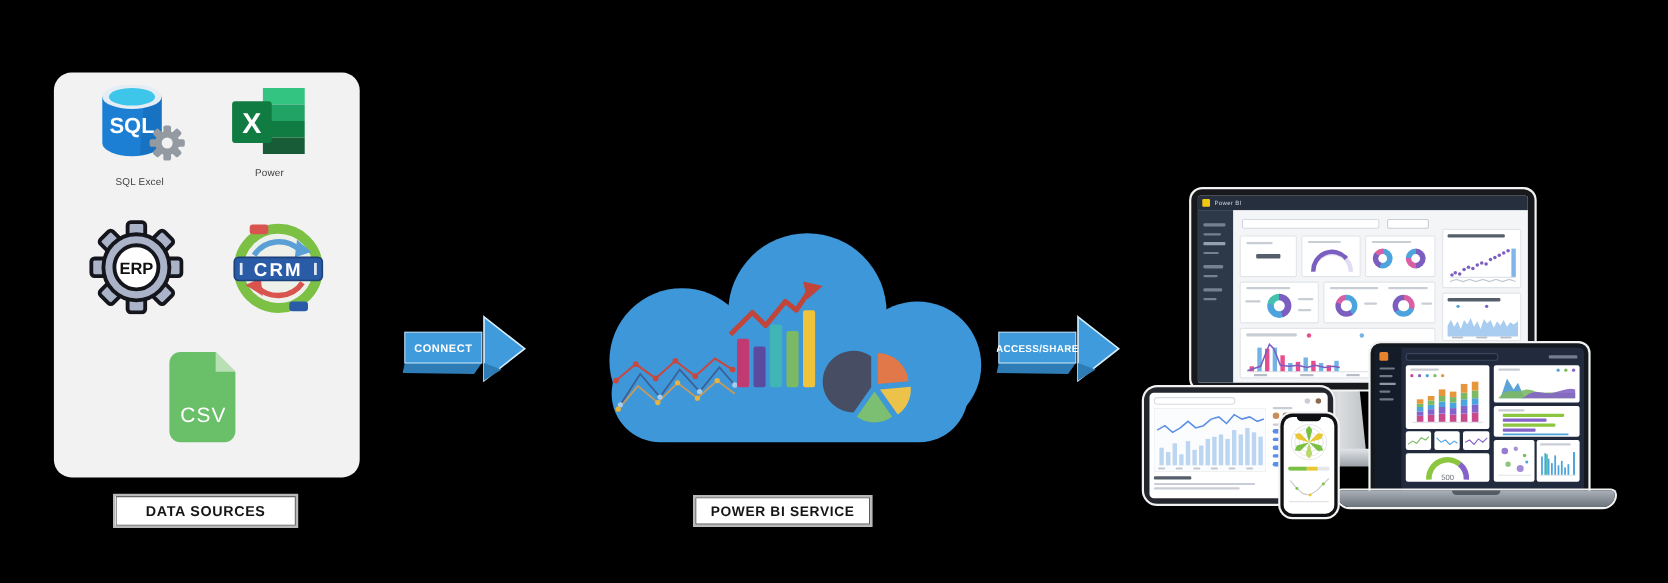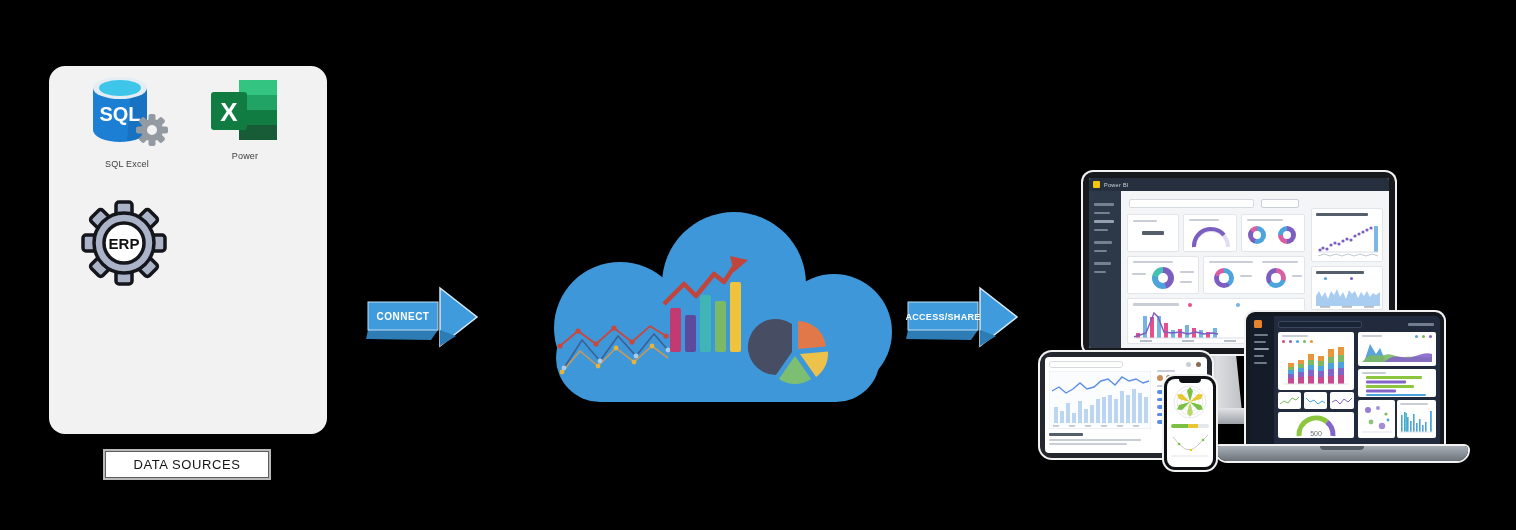--- a/index.html
+++ b/index.html
@@ -9,21 +9,21 @@
   .abs{position:absolute;}
 
   
   .sources-panel{left:49px;top:66px;width:278px;height:368px;background:#f2f2f3;border-radius:16px;}
   .src-item{position:absolute;text-align:center;}
   .src-caption{font-size:9px;color:#3c3c3c;margin-top:1px;letter-spacing:.2px;}
 
   
   .plate{background:#fff;border:2px solid #b9b9b9;box-shadow:inset 0 0 0 1px #5d5d5d;
          display:flex;align-items:center;justify-content:center;
-         font-weight:normal;color:#141414;letter-spacing:.6px;}
+         font-weight:bold;color:#141414;letter-spacing:.6px;}
   .plate-sources{left:103px;top:449px;width:168px;height:31px;font-size:13px;}
   .plate-cloud{left:630px;top:450px;width:163px;height:29px;font-size:12.5px;}
 
   
   .stand-neck{left:1196px;top:350px;width:46px;height:62px;z-index:1;
     background:linear-gradient(90deg,#9ea3a9,#dcdee1 45%,#bfc2c6);
     clip-path:polygon(14% 0,86% 0,100% 100%,0 100%);}
   .stand-foot{left:1150px;top:408px;width:140px;height:16px;z-index:1;border-radius:8px;
     background:linear-gradient(#e2e4e7,#9aa0a6);}
   .monitor{left:1083px;top:172px;width:312px;height:182px;z-index:2;background:#17191d;
@@ -117,21 +117,44 @@
             <rect x="-8" y="-41" width="16" height="16" rx="3" transform="rotate(270)"></rect>
             <rect x="-8" y="-41" width="16" height="16" rx="3" transform="rotate(315)"></rect>
             <circle cx="0" cy="0" r="30"></circle>
           </g>
           <circle cx="0" cy="0" r="20" fill="#ffffff" stroke="#15151c" stroke-width="3.5"></circle>
           <text x="0" y="6" text-anchor="middle" font-size="15" font-weight="bold" fill="#111111" font-family="Liberation Sans, sans-serif">ERP</text>
         </g>
       </svg>
     </div>
 
-
+    <div class="src-item" style="left:161px;top:135px;width:86px;">
+      <svg width="86" height="86" viewBox="0 0 86 86">
+        <circle cx="43" cy="43" r="36" fill="none" stroke="#7cc144" stroke-width="9"></circle>
+        <circle cx="43" cy="43" r="31" fill="#eef1ea"></circle>
+        <path d="M21,31 A27,27 0 0 1 62,26" fill="none" stroke="#5a9fd6" stroke-width="5"></path>
+        <polygon points="60,17 73,28 58,33" fill="#5a9fd6"></polygon>
+        <path d="M65,56 A27,27 0 0 1 24,60" fill="none" stroke="#d9534f" stroke-width="5"></path>
+        <polygon points="27,52 13,58 29,68" fill="#d9534f"></polygon>
+        <rect x="17" y="3" width="17" height="9" rx="3" fill="#d9534f"></rect>
+        <rect x="53" y="73" width="17" height="9" rx="3" fill="#2a5ba6"></rect>
+        <rect x="3" y="33" width="80" height="21" rx="4" fill="#2a5ba6" stroke="#1d4179" stroke-width="1.5"></rect>
+        <rect x="8" y="38" width="2.5" height="11" fill="#dfe7f2"></rect>
+        <rect x="75.5" y="38" width="2.5" height="11" fill="#dfe7f2"></rect>
+        <text x="43" y="50" text-anchor="middle" font-size="17" font-weight="bold" fill="#ffffff" letter-spacing="2" font-family="Liberation Sans, sans-serif">CRM</text>
+      </svg>
+    </div>
+
+    <div class="src-item" style="left:102px;top:252px;width:72px;">
+      <svg width="70" height="86" viewBox="0 0 70 86">
+        <path d="M12,2 L44,2 L62,20 L62,74 A10,10 0 0 1 52,84 L12,84 A10,10 0 0 1 2,74 L2,12 A10,10 0 0 1 12,2 Z" fill="#6abf69"></path>
+        <path d="M44,2 L62,20 L44,20 Z" fill="#b9e0b4"></path>
+        <text x="33" y="66" text-anchor="middle" font-size="19" fill="#ffffff" letter-spacing="1" font-family="Liberation Sans, sans-serif">CSV</text>
+      </svg>
+    </div>
   </div>
 
   <div class="abs plate plate-sources">DATA SOURCES</div>
 
   <svg class="abs" style="left:366px;top:284px;" width="114" height="70" viewBox="0 0 114 70">
     <polygon points="2,46 72,46 65,56 0,55" fill="#2e7cb5"></polygon>
     <rect x="2" y="18" width="70" height="28" fill="#3f9bdb" stroke="#bfe0f5" stroke-width="1"></rect>
     <polygon points="74,4 111,33 74,62" fill="#3f9bdb" stroke="#d6ecfa" stroke-width="1.5"></polygon>
     <polygon points="74,46 74,62 90,52" fill="#2e7cb5"></polygon>
     <text x="37" y="36" text-anchor="middle" font-size="10" font-weight="bold" fill="#ffffff" letter-spacing=".5" font-family="Liberation Sans, sans-serif">CONNECT</text>
@@ -183,20 +206,21 @@
     </g>
 
     <g>
       <path d="M258,142 L258,114 A28,28 0 0 1 285.9,139.6 Z" fill="#e0784a" transform="translate(2,-3)"></path>
       <path d="M258,142 L285.9,139.6 A28,28 0 0 1 274.1,164.9 Z" fill="#ecc24a" transform="translate(4,2)"></path>
       <path d="M258,142 L274.1,164.9 A28,28 0 0 1 241.9,164.9 Z" fill="#7cbf72" transform="translate(-1,4)"></path>
       <path d="M258,142 L241.9,164.9 A28,28 0 1 1 258,114 Z" fill="#474d63" transform="translate(-4,0)"></path>
     </g>
   </svg>
 
+  <div class="abs plate plate-cloud">POWER BI SERVICE</div>
 
   <svg class="abs" style="left:906px;top:284px;" width="114" height="70" viewBox="0 0 114 70">
     <polygon points="2,46 72,46 65,56 0,55" fill="#2e7cb5"></polygon>
     <rect x="2" y="18" width="70" height="28" fill="#3f9bdb" stroke="#bfe0f5" stroke-width="1"></rect>
     <polygon points="74,4 111,33 74,62" fill="#3f9bdb" stroke="#d6ecfa" stroke-width="1.5"></polygon>
     <polygon points="74,46 74,62 90,52" fill="#2e7cb5"></polygon>
     <text x="37" y="36" text-anchor="middle" font-size="9" font-weight="bold" fill="#ffffff" letter-spacing=".3" font-family="Liberation Sans, sans-serif">ACCESS/SHARE</text>
   </svg>
 
   <div class="abs stand-neck"></div>

